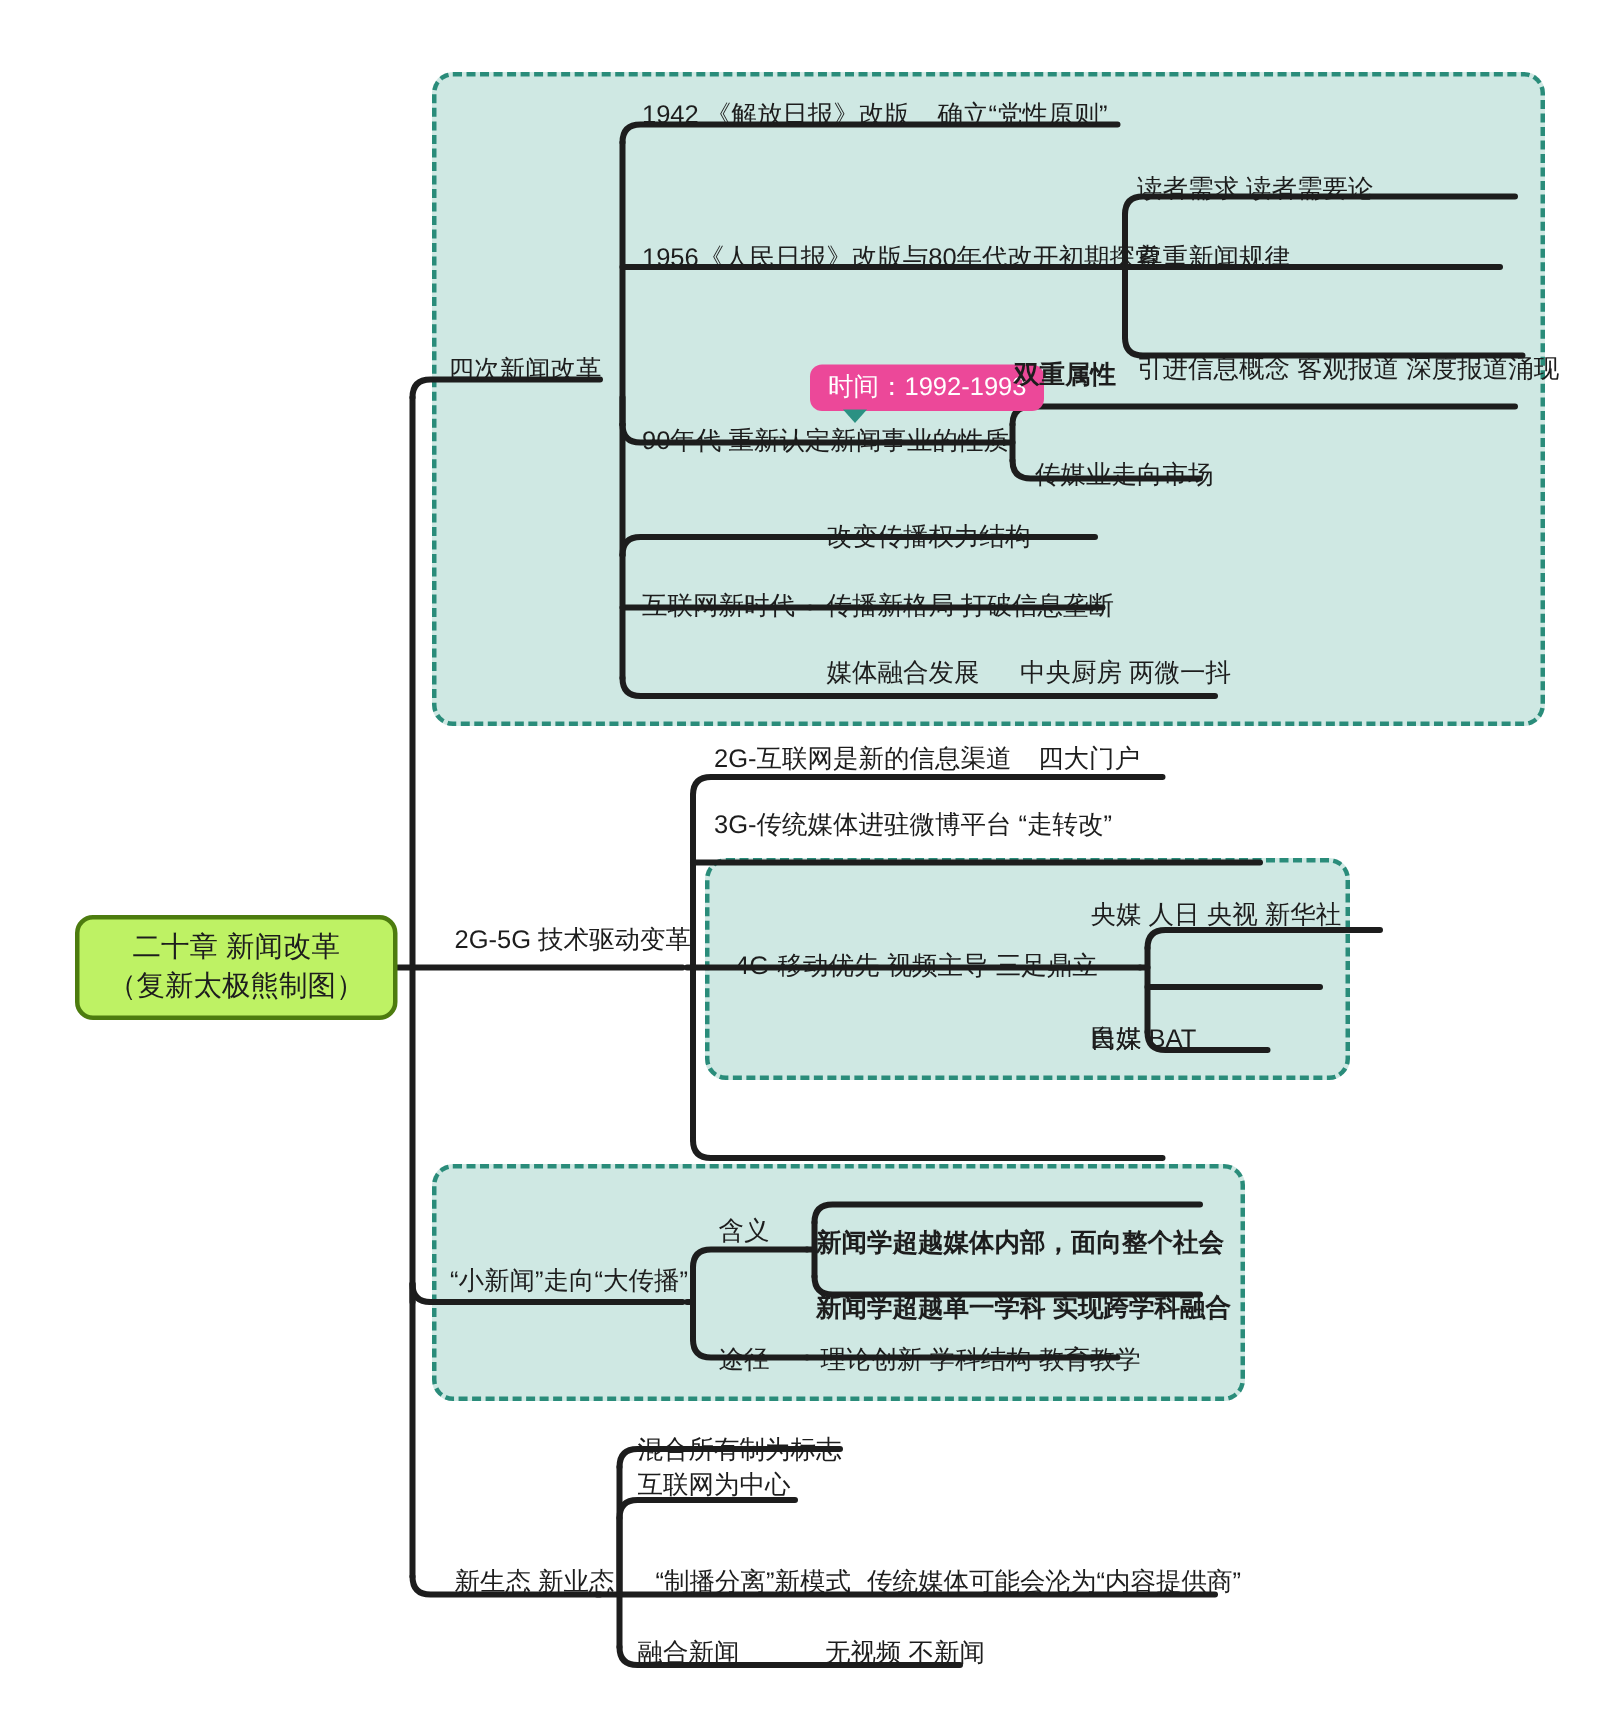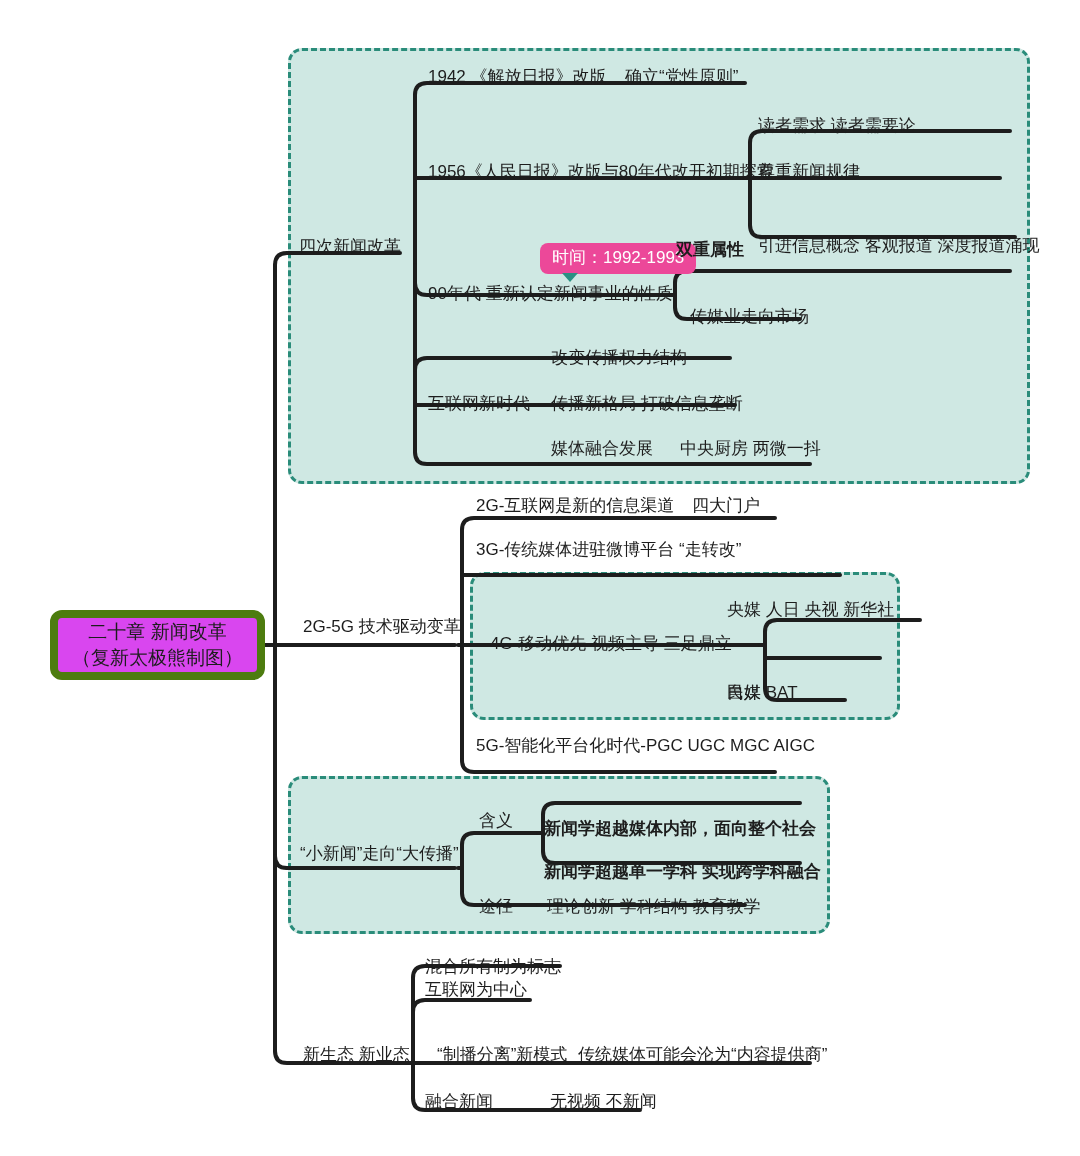--- a/index.html
+++ b/index.html
@@ -2,21 +2,21 @@
 <html><head>
 <meta charset="utf-8">
 <style>
   html,body{margin:0;padding:0;background:#ffffff;}
   body{font-family:"Liberation Sans","DejaVu Sans",sans-serif;}
   #stage{position:relative;width:1080px;height:1156px;background:#ffffff;overflow:hidden;}
   .hl{position:absolute;background:#cfe8e3;border:3px dashed #2a8c7a;border-radius:14px;box-sizing:border-box;}
   svg.lines{position:absolute;left:0;top:0;width:1080px;height:1156px;pointer-events:none;}
   .lbl{position:absolute;color:#1d1d1d;white-space:nowrap;font-size:17px;line-height:1;}
   .lbl.b{font-weight:bold;}
-  .root{position:absolute;background:#d946ef;border:8px solid #4d7c0f;border-radius:12px;
+  .root{position:absolute;background:#bef264;border:3px solid #4d7c0f;border-radius:12px;
         box-sizing:border-box;display:flex;flex-direction:column;align-items:center;
         justify-content:center;color:#1d1d1d;font-size:19px;line-height:1.35;}
   .badge{position:absolute;background:#ec4899;color:#ffffff;border-radius:8px;
          padding:6px 12px;font-size:17px;white-space:nowrap;line-height:1.1;text-align:right;}
   .badge:after{content:"";position:absolute;left:22px;bottom:-8px;width:0;height:0;
          border-left:8px solid transparent;border-right:8px solid transparent;
          border-top:9px solid #2b9183;}
 </style>
 </head>
 <body>
@@ -138,21 +138,20 @@
   <div class="lbl" style="left:476px;top:497px;">2G-互联网是新的信息渠道</div>
   <div class="lbl" style="left:692px;top:497px;">四大门户</div>
 
   <div class="lbl" style="left:476px;top:541px;">3G-传统媒体进驻微博平台 “走转改”</div>
 
   <div class="lbl" style="left:490px;top:635px;">4G-移动优先 视频主导 三足鼎立</div>
   <div class="lbl" style="left:727px;top:601px;">央媒 人日 央视 新华社</div>
   <div class="lbl" style="left:727px;top:648px;margin-top:36px;">民媒 BAT</div>
   <div class="lbl" style="left:727px;top:684px;">自媒</div>
 
-  <div class="lbl" style="left:476px;top:737px;">5G-智能化平台化时代-PGC UGC MGC AIGC</div>
 
   <div class="lbl" style="left:300px;top:845px;">“小新闻”走向“大传播”</div>
   <div class="lbl" style="left:479px;top:812px;">含义</div>
   <div class="lbl b" style="left:544px;top:820px;">新闻学超越媒体内部，面向整个社会</div>
   <div class="lbl b" style="left:544px;top:863px;">新闻学超越单一学科 实现跨学科融合</div>
   <div class="lbl" style="left:479px;top:898px;">途径</div>
   <div class="lbl" style="left:547px;top:898px;">理论创新 学科结构 教育教学</div>
 
   <div class="lbl" style="left:303px;top:1046px;">新生态 新业态</div>
   <div class="lbl" style="left:425px;top:958px;">混合所有制为标志</div>

